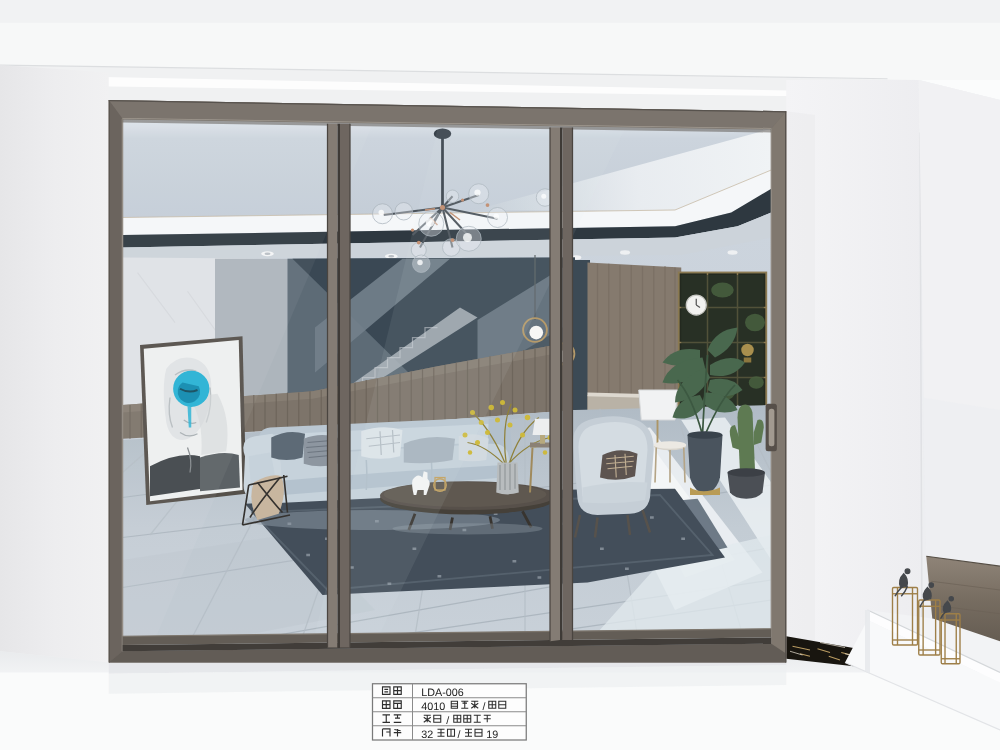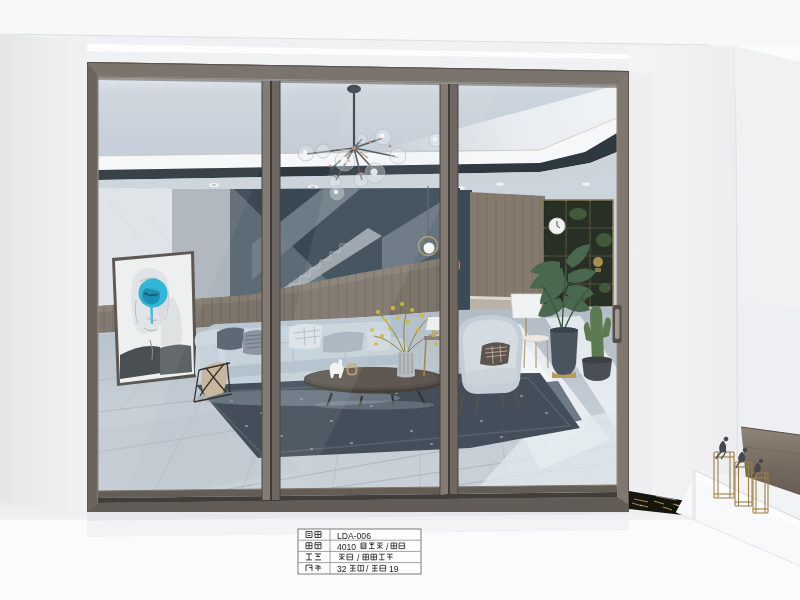--- a/index.html
+++ b/index.html
@@ -1,17 +1,17 @@
 <!DOCTYPE html>
 <html><head>
 <meta charset="utf-8">
 <style>
   html,body{margin:0;padding:0;}
   body{width:800px;height:600px;overflow:hidden;font-family:"Liberation Sans",sans-serif;background:#f1f2f3;}
-  #stage{position:relative;width:800px;height:500px;}
+  #stage{position:relative;width:800px;height:500px;margin-top:18px;}
   svg{position:absolute;left:0;top:0;}
 </style>
 </head>
 <body>
 <div id="stage">
 <svg width="800" height="600" viewBox="0 0 800 600">
 <defs>
   <linearGradient id="wallL" x1="0" y1="0" x2="1" y2="0">
     <stop offset="0" stop-color="#e6e6e8"></stop>
           <stop offset="0.5" stop-color="#ededef"></stop>

